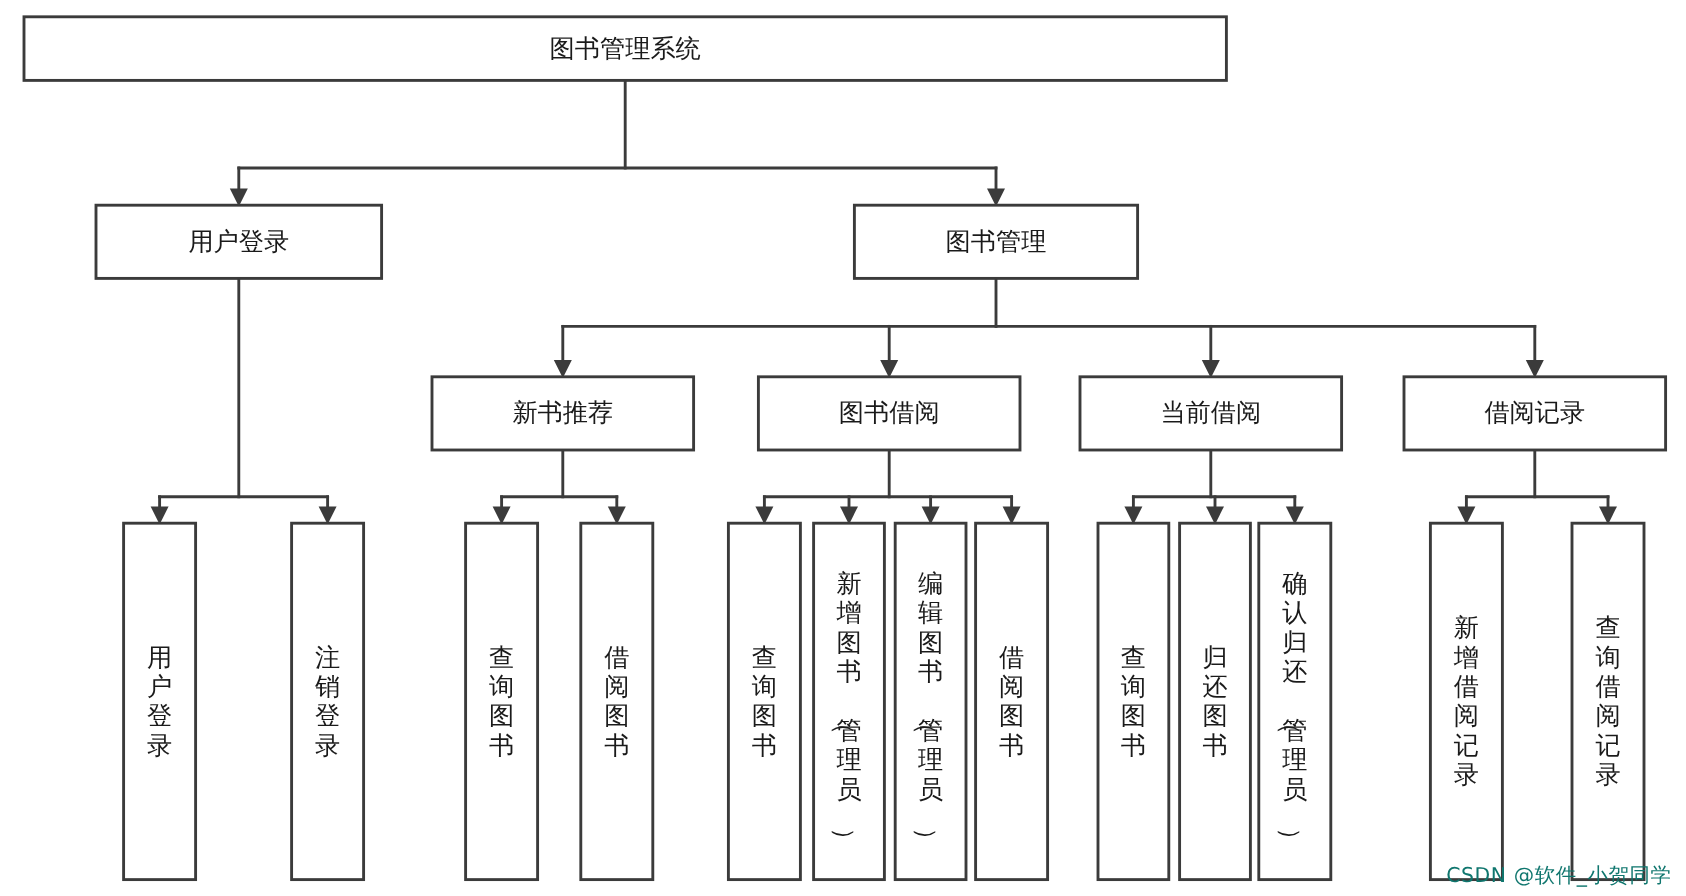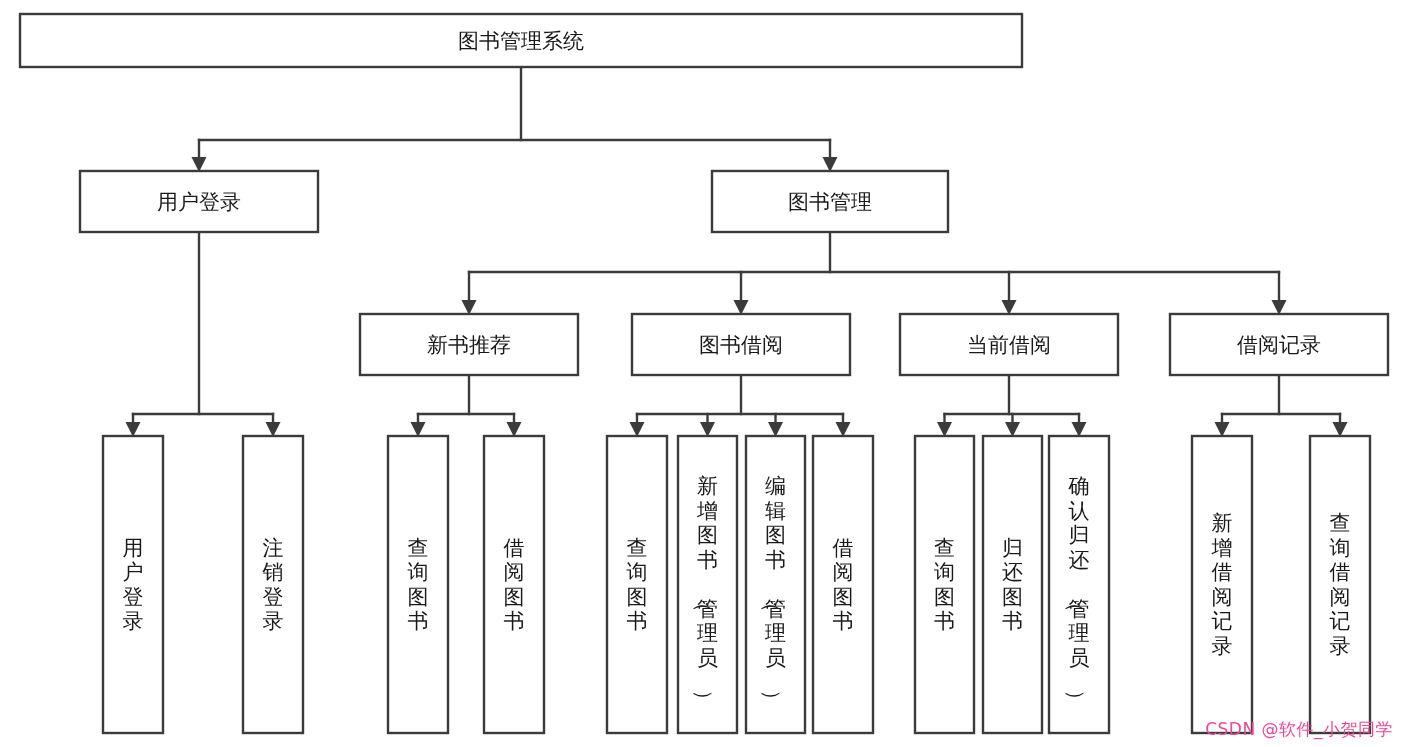--- a/index.html
+++ b/index.html
@@ -55,21 +55,21 @@
     font-size: 21px;
     fill: #1a1a1a;
     text-anchor: middle;
   }
   .watermark-text {
     position: absolute;
     right: 12px;
     bottom: 6px;
     font-family: "DejaVu Sans", "Liberation Sans", sans-serif;
     font-size: 17px;
-    color: #ec4899;
+    color: #0f766e;
     white-space: nowrap;
     letter-spacing: 0.5px;
     pointer-events: none;
   }
 </style>
 </head>
 <body>
 
 <div id="diagram-root">
   <svg class="diagram-canvas" viewBox="0 0 1405 747">

